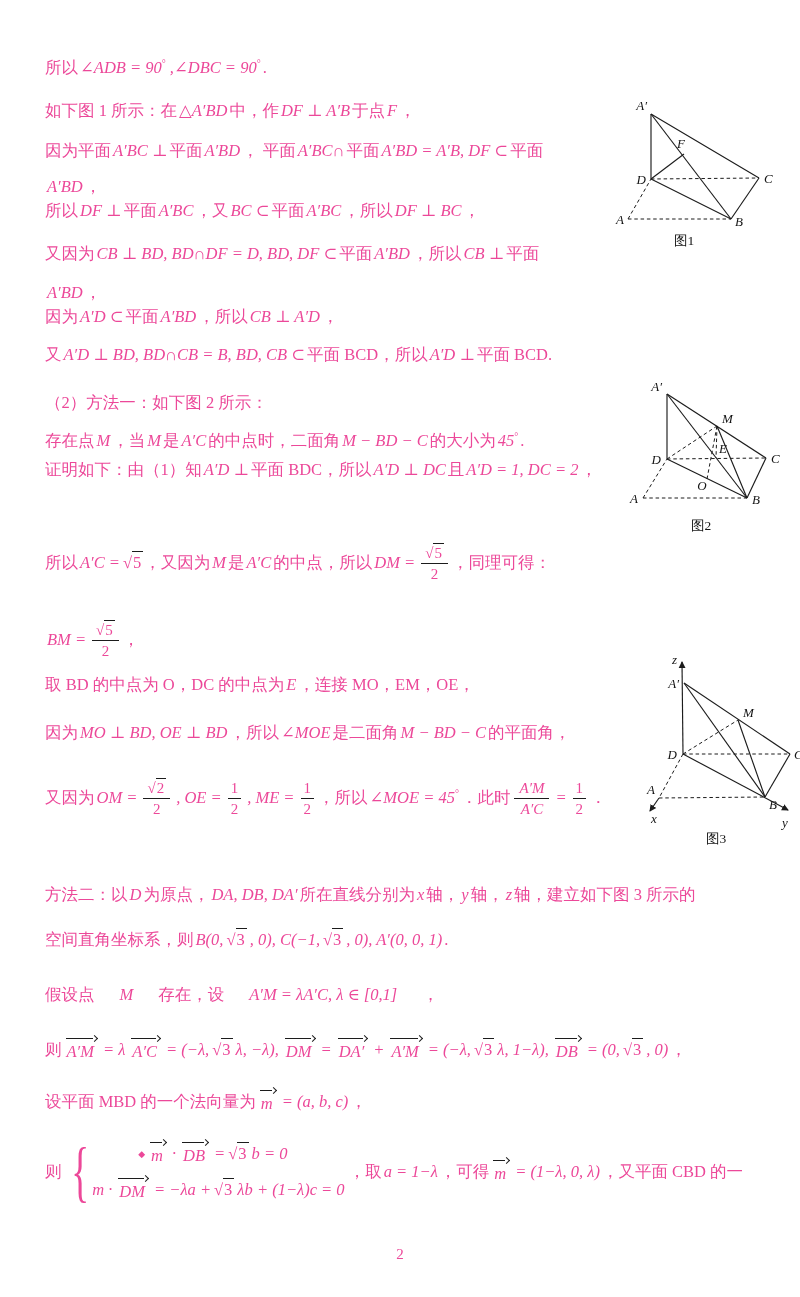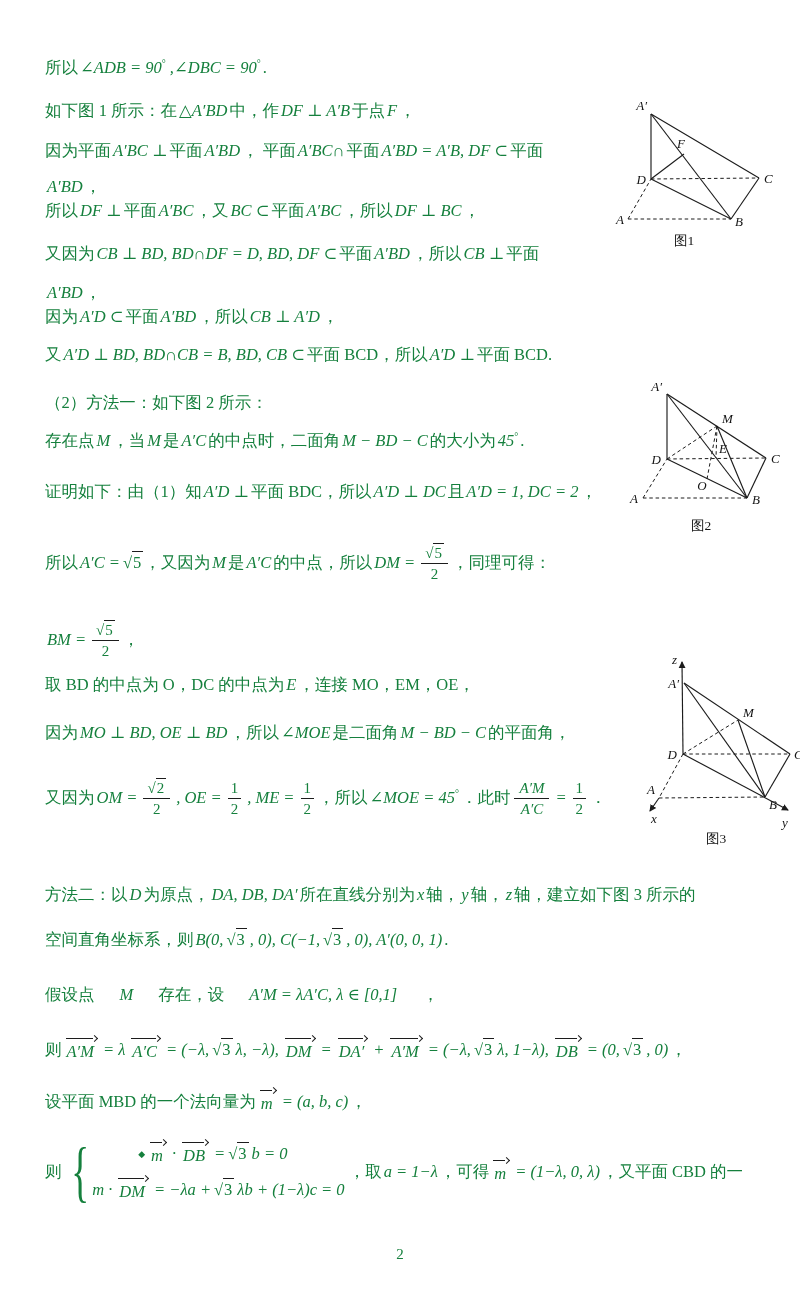--- a/index.html
+++ b/index.html
@@ -1,17 +1,17 @@
 <!DOCTYPE html>
 <html><head>
 <meta charset="utf-8">
 <style>
   html,body{margin:0;padding:0;background:#ffffff;}
   .page{position:relative;width:800px;height:1297px;background:#ffffff;overflow:hidden;
-        font-family:"Liberation Serif","DejaVu Serif",serif;color:#15803d;}
+        font-family:"Liberation Serif","DejaVu Serif",serif;color:#ec4899;}
   .line{position:absolute;left:45px;display:flex;align-items:center;white-space:pre;
         font-size:16.5px;line-height:1.35;}
   .cn{font-style:normal;}
   .math{font-style:italic;margin:0 2px;}
   .math sup{font-size:10px;font-style:normal;vertical-align:6px;letter-spacing:0;}
   .sm{font-size:9px;margin-right:1px;}
   .sqrt{display:inline-flex;align-items:baseline;font-style:normal;margin:0 1px;}
   .sqrt .rad{border-top:1.3px solid #1c1c1c;padding:0 2px 0 1px;}
   .frac{display:inline-flex;flex-direction:column;align-items:center;margin:0 4px;
         font-size:15px;line-height:1.2;}
@@ -45,21 +45,21 @@
       <div class="line" style="top: 100px; justify-content: center;"><span class="cn">如下图 1 所示：在</span><span class="math">△A′BD</span><span class="cn">中，作</span><span class="math">DF ⊥ A′B</span><span class="cn">于点</span><span class="math">F</span><span class="cn">，</span></div>
       <div class="line" style="top: 140px;"><span class="cn">因为平面</span><span class="math">A′BC ⊥</span><span class="cn">平面</span><span class="math">A′BD</span><span class="cn">， 平面</span><span class="math">A′BC∩</span><span class="cn">平面</span><span class="math">A′BD = A′B, DF ⊂</span><span class="cn">平面</span></div>
       <div class="line" style="top: 176px;"><span class="math">A′BD</span><span class="cn">，</span></div>
       <div class="line" style="top: 200px;"><span class="cn">所以</span><span class="math">DF ⊥</span><span class="cn">平面</span><span class="math">A′BC</span><span class="cn">，又</span><span class="math">BC ⊂</span><span class="cn">平面</span><span class="math">A′BC</span><span class="cn">，所以</span><span class="math">DF ⊥ BC</span><span class="cn">，</span></div>
       <div class="line" style="top: 243px;"><span class="cn">又因为</span><span class="math">CB ⊥ BD, BD∩DF = D, BD, DF ⊂</span><span class="cn">平面</span><span class="math">A′BD</span><span class="cn">，所以</span><span class="math">CB ⊥</span><span class="cn">平面</span></div>
       <div class="line" style="top: 282px;"><span class="math">A′BD</span><span class="cn">，</span></div>
       <div class="line" style="top: 306px;"><span class="cn">因为</span><span class="math">A′D ⊂</span><span class="cn">平面</span><span class="math">A′BD</span><span class="cn">，所以</span><span class="math">CB ⊥ A′D</span><span class="cn">，</span></div>
       <div class="line" style="top: 344px;"><span class="cn">又</span><span class="math">A′D ⊥ BD, BD∩CB = B, BD, CB ⊂</span><span class="cn">平面 BCD，所以</span><span class="math">A′D ⊥</span><span class="cn">平面 BCD.</span></div>
       <div class="line" style="top: 392px;"><span class="cn">（2）方法一：如下图 2 所示：</span></div>
       <div class="line" style="top: 430px;"><span class="cn">存在点</span><span class="math">M</span><span class="cn">，当</span><span class="math">M</span><span class="cn">是</span><span class="math">A′C</span><span class="cn">的中点时，二面角</span><span class="math">M − BD − C</span><span class="cn">的大小为</span><span class="math">45<sup>°</sup></span><span class="cn">.</span></div>
-      <div class="line" style="top: 481px; text-align: right;"><span class="cn">证明如下：由（1）知</span><span class="math">A′D ⊥</span><span class="cn">平面 BDC，所以</span><span class="math">A′D ⊥ DC</span><span class="cn">且</span><span class="math">A′D = 1, DC = 2</span><span class="cn">，</span></div>
+      <div class="line" style="top: 459px; text-align: right;"><span class="cn">证明如下：由（1）知</span><span class="math">A′D ⊥</span><span class="cn">平面 BDC，所以</span><span class="math">A′D ⊥ DC</span><span class="cn">且</span><span class="math">A′D = 1, DC = 2</span><span class="cn">，</span></div>
       <div class="line" style="top: 543px;"><span class="cn">所以</span><span class="math">A′C =</span><span class="sqrt"><span class="rsign">√</span><span class="rad">5</span></span><span class="cn">，又因为</span><span class="math">M</span><span class="cn">是</span><span class="math">A′C</span><span class="cn">的中点，所以</span><span class="math">DM =</span><span class="frac"><span class="num"><span class="sqrt"><span class="rsign">√</span><span class="rad">5</span></span></span><span class="den"><span class="cn">2</span></span></span><span class="cn">，同理可得：</span></div>
       <div class="line" style="top: 620px;"><span class="math">BM =</span><span class="frac"><span class="num"><span class="sqrt"><span class="rsign">√</span><span class="rad">5</span></span></span><span class="den"><span class="cn">2</span></span></span><span class="cn">，</span></div>
       <div class="line" style="top: 674px;"><span class="cn">取 BD 的中点为 O，DC 的中点为</span><span class="math">E</span><span class="cn">，连接 MO，EM，OE，</span></div>
       <div class="line" style="top: 722px;"><span class="cn">因为</span><span class="math">MO ⊥ BD, OE ⊥ BD</span><span class="cn">，所以</span><span class="math">∠MOE</span><span class="cn">是二面角</span><span class="math">M − BD − C</span><span class="cn">的平面角，</span></div>
       <div class="line" style="top: 778px;"><span class="cn">又因为</span><span class="math">OM =</span><span class="frac"><span class="num"><span class="sqrt"><span class="rsign">√</span><span class="rad">2</span></span></span><span class="den"><span class="cn">2</span></span></span><span class="math">, OE =</span><span class="frac"><span class="num"><span class="cn">1</span></span><span class="den"><span class="cn">2</span></span></span><span class="math">, ME =</span><span class="frac"><span class="num"><span class="cn">1</span></span><span class="den"><span class="cn">2</span></span></span><span class="cn">，所以</span><span class="math">∠MOE = 45<sup>°</sup></span><span class="cn">．此时</span><span class="frac"><span class="num"><span class="math">A′M</span></span><span class="den"><span class="math">A′C</span></span></span><span class="math">=</span><span class="frac"><span class="num"><span class="cn">1</span></span><span class="den"><span class="cn">2</span></span></span><span class="cn">．</span></div>
       <div class="line" style="top: 884px;"><span class="cn">方法二：以</span><span class="math">D</span><span class="cn">为原点，</span><span class="math">DA, DB, DA′</span><span class="cn">所在直线分别为</span><span class="math">x</span><span class="cn">轴，</span><span class="math">y</span><span class="cn">轴，</span><span class="math">z</span><span class="cn">轴，建立如下图 3 所示的</span></div>
       <div class="line" style="top: 928px;"><span class="cn">空间直角坐标系，则</span><span class="math">B(0,</span><span class="sqrt"><span class="rsign">√</span><span class="rad">3</span></span><span class="math">, 0), C(−1,</span><span class="sqrt"><span class="rsign">√</span><span class="rad">3</span></span><span class="math">, 0), A′(0, 0, 1)</span><span class="cn">.</span></div>
       <div class="line" style="top: 984px; gap: 23px;"><span class="cn">假设点</span><span class="math">M</span><span class="cn">存在，设</span><span class="math">A′M = λA′C, λ ∈ [0,1]</span><span class="cn">，</span></div>
       <div class="line" style="top: 1036px;"><span class="cn">则</span><span class="vec">A′M</span><span class="math">= λ</span><span class="vec">A′C</span><span class="math">= (−λ,</span><span class="sqrt"><span class="rsign">√</span><span class="rad">3</span></span><span class="math">λ, −λ),</span><span class="vec">DM</span><span class="math">=</span><span class="vec">DA′</span><span class="math">+</span><span class="vec">A′M</span><span class="math">= (−λ,</span><span class="sqrt"><span class="rsign">√</span><span class="rad">3</span></span><span class="math">λ, 1−λ),</span><span class="vec">DB</span><span class="math">= (0,</span><span class="sqrt"><span class="rsign">√</span><span class="rad">3</span></span><span class="math">, 0)</span><span class="cn">，</span></div>
       <div class="line" style="top: 1088px;"><span class="cn">设平面 MBD 的一个法向量为</span><span class="vec">m</span><span class="math">= (a, b, c)</span><span class="cn">，</span></div>

